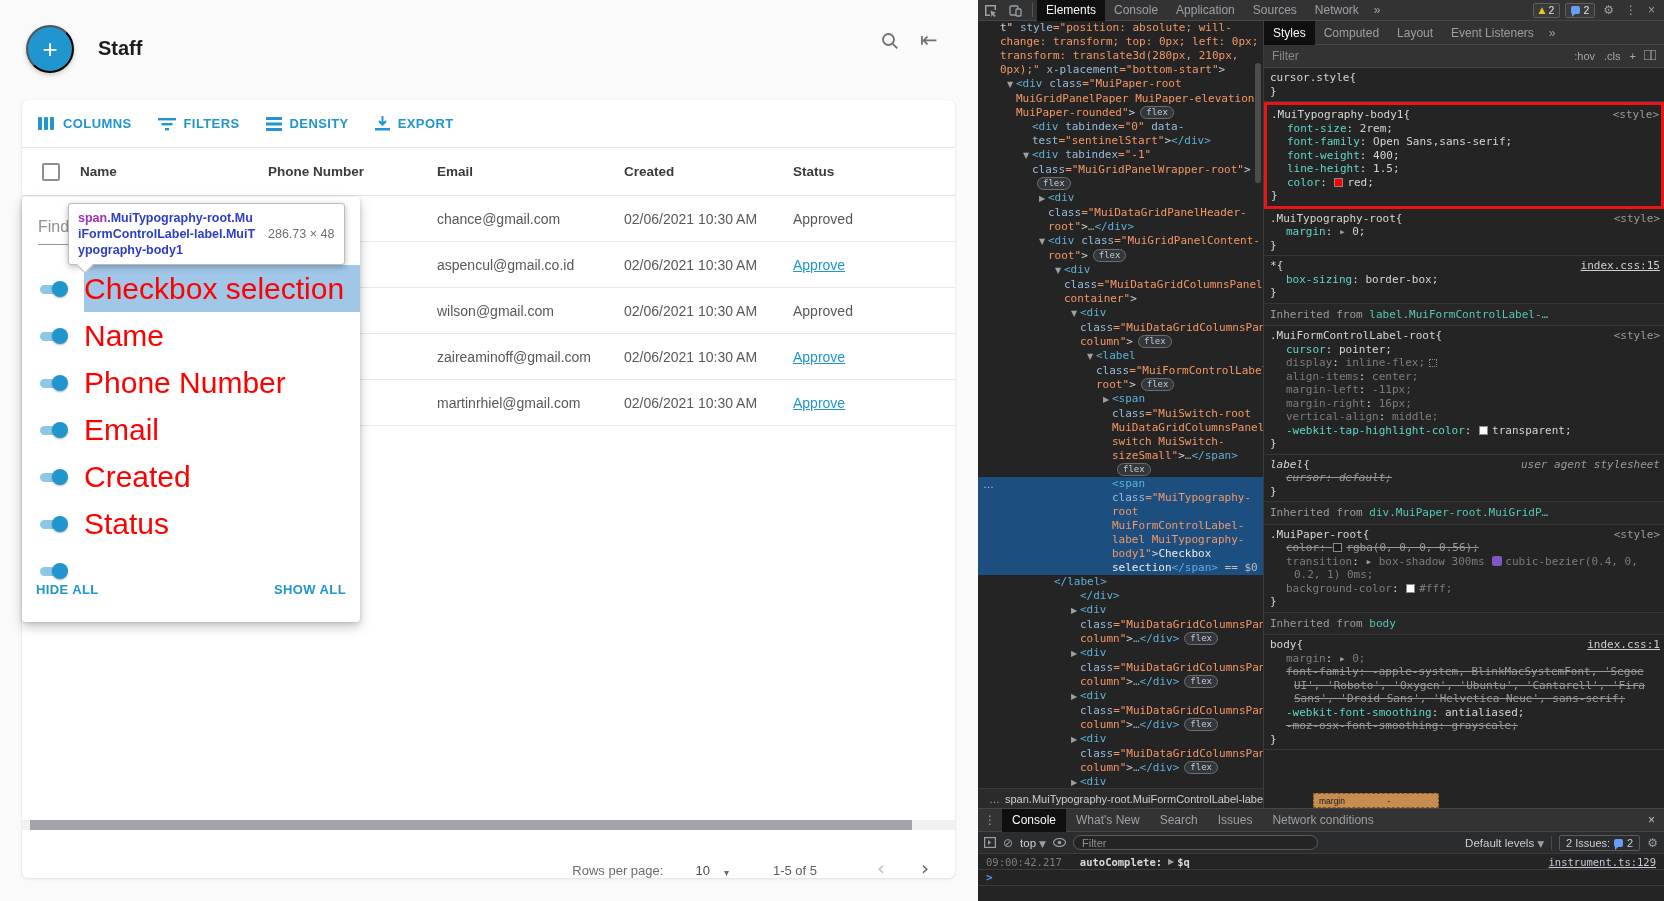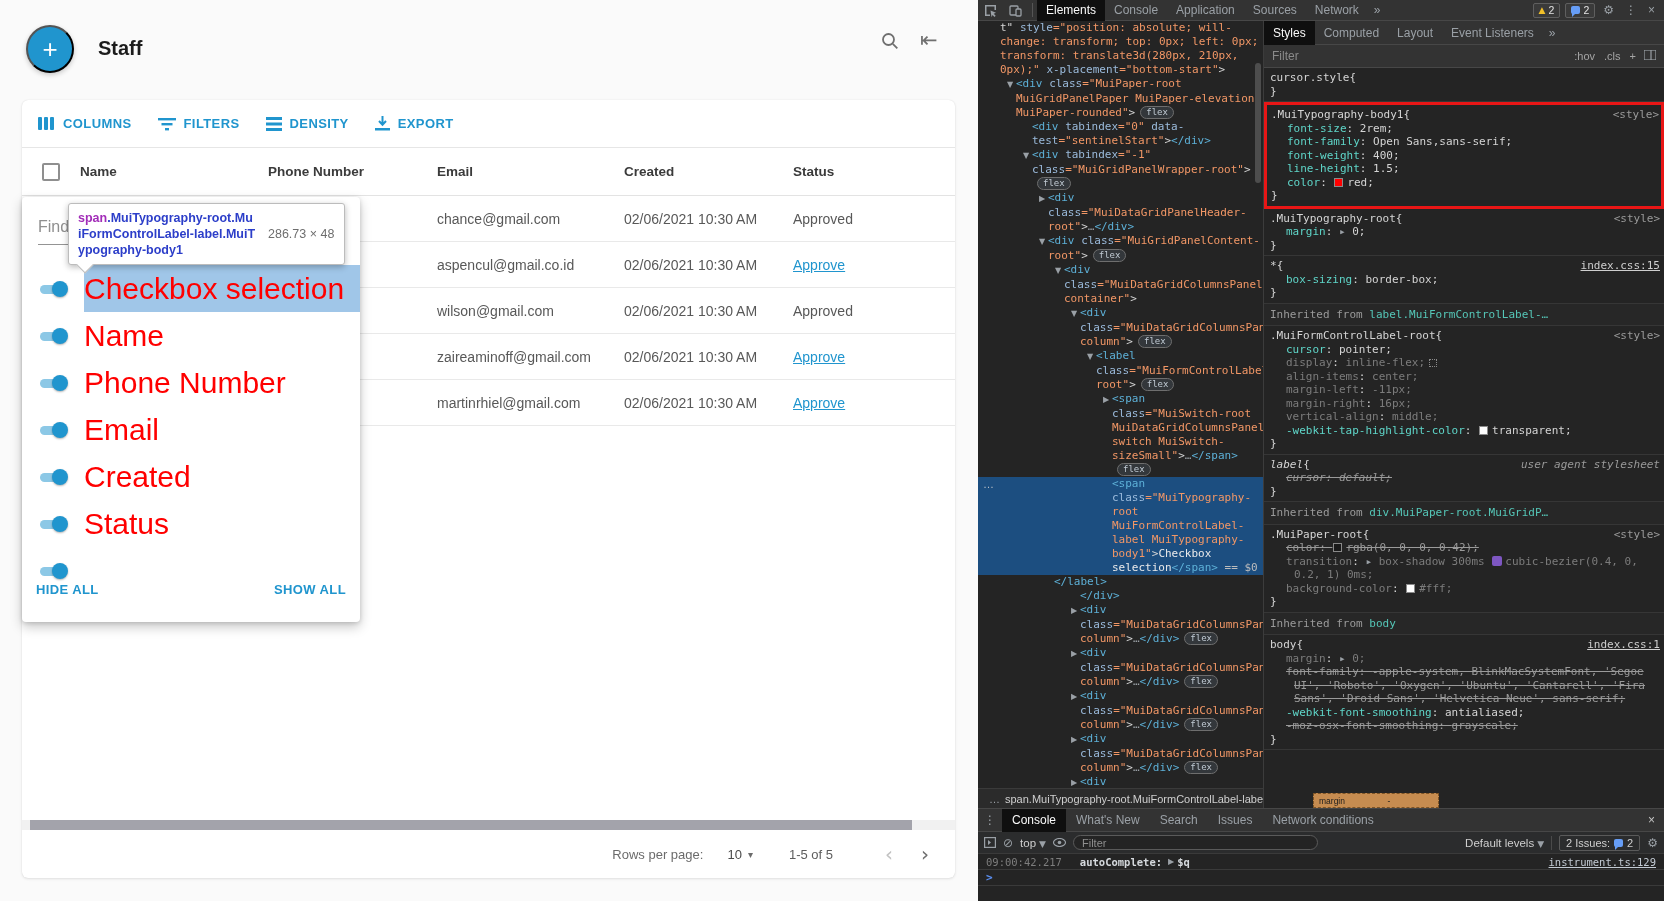--- a/index.html
+++ b/index.html
@@ -23,22 +23,22 @@
   .gbtn svg{display:block}
   .grid-hrow,.grid-row{display:flex;align-items:center;height:46px;border-bottom:1px solid #e9e9e9}
   .grid-hrow{height:48px;font-size:13.5px;font-weight:600;color:#3b3b3b;border-bottom:1px solid #e3e3e3}
   .c-check{width:58px;display:flex;justify-content:center}
   .c-name{width:188px}.c-phone{width:169px}.c-email{width:187px}.c-created{width:169px}.c-status{flex:1}
   .grid-row{font-size:14px;color:#585858}
   .cbx{width:18px;height:18px;border:2px solid #8f8f8f;border-radius:2px;background:#fff}
   .approve-link{color:#2095ce;text-decoration:underline;cursor:pointer}
   .hscroll{position:absolute;left:0;top:720px;width:933px;height:10px;background:#f1f1f1}
   .hscroll .thumb{position:absolute;left:8px;top:0;width:882px;height:10px;background:#a3a3ab}
-  .gfooter{position:absolute;left:0;bottom:0;width:100%;height:48px;display:flex;align-items:center;justify-content:flex-end;
-           gap:0;padding-right:12px;font-size:13px;color:#6b6b6b}
+  .gfooter{position:absolute;left:0;bottom:0;width:100%;height:48px;display:flex;align-items:flex-end;justify-content:flex-end;
+           gap:8px;padding-right:12px;font-size:13px;color:#6b6b6b}
   .gfooter .rpp-label{margin-right:24px}
   .gfooter .rpp-val{color:#4a4a4a;margin-right:6px}
   .gfooter .caret{font-family:"DejaVu Sans",sans-serif;font-size:10px;color:#6b6b6b;margin-right:36px}
   .gfooter .range{margin-right:38px;color:#5d5d5d}
   .pg-chev{font-family:"DejaVu Sans",sans-serif;font-size:20px;line-height:20px;padding:0 14px;background:none;border:none;cursor:pointer}
   .pg-prev{color:#c2c2c2}.pg-next{color:#6f6f6f}
 
   
   .popup{position:absolute;left:22px;top:197px;width:338px;height:425px;background:#fff;border-radius:4px;z-index:5;
          box-shadow:0 5px 12px rgba(0,0,0,.22),0 1px 4px rgba(0,0,0,.14)}
@@ -480,21 +480,21 @@
             <div class="brace">}</div>
           </div>
           <div class="rule ua">
             <div class="sel-line"><span class="sel">label</span> {<span class="sp"></span><span class="origin">user agent stylesheet</span></div>
             <div class="prop strike"><span class="pname">cursor</span>: <span class="pval">default;</span></div>
             <div class="brace">}</div>
           </div>
           <div class="inh">Inherited from <span class="inh-link">div.MuiPaper-root.MuiGridP…</span></div>
           <div class="rule">
             <div class="sel-line"><span class="sel">.MuiPaper-root</span> {<span class="sp"></span><span class="origin">&lt;style&gt;</span></div>
-            <div class="prop strike"><span class="pname">color</span>: <span class="swatch" style="background: rgb(26, 26, 26);"></span><span class="pval">rgba(0, 0, 0, 0.42);</span></div>
+            <div class="prop strike"><span class="pname">color</span>: <span class="swatch" style="background: rgb(26, 26, 26);"></span><span class="pval">rgba(0, 0, 0, 0.56);</span></div>
             <div class="prop dim"><span class="pname">transition</span>: <span class="parw">▸ </span><span class="pval">box-shadow 300ms</span> <span class="bezier-ico"></span><span class="pval">cubic-bezier(0.4, 0, 0.2, 1) 0ms;</span></div>
             <div class="prop dim"><span class="pname">background-color</span>: <span class="swatch" style="background: rgb(255, 255, 255);"></span><span class="pval">#fff;</span></div>
             <div class="brace">}</div>
           </div>
           <div class="inh">Inherited from <span class="inh-link">body</span></div>
           <div class="rule">
             <div class="sel-line"><span class="sel">body</span> {<span class="sp"></span><span class="origin olink">index.css:1</span></div>
             <div class="prop dim"><span class="pname">margin</span>: <span class="parw">▸ </span><span class="pval">0;</span></div>
             <div class="prop strike"><span class="pname">font-family</span>: <span class="pval">-apple-system, BlinkMacSystemFont, 'Segoe UI', 'Roboto', 'Oxygen', 'Ubuntu', 'Cantarell', 'Fira Sans', 'Droid Sans', 'Helvetica Neue', sans-serif;</span></div>
             <div class="prop"><span class="pname">-webkit-font-smoothing</span>: <span class="pval">antialiased;</span></div>

